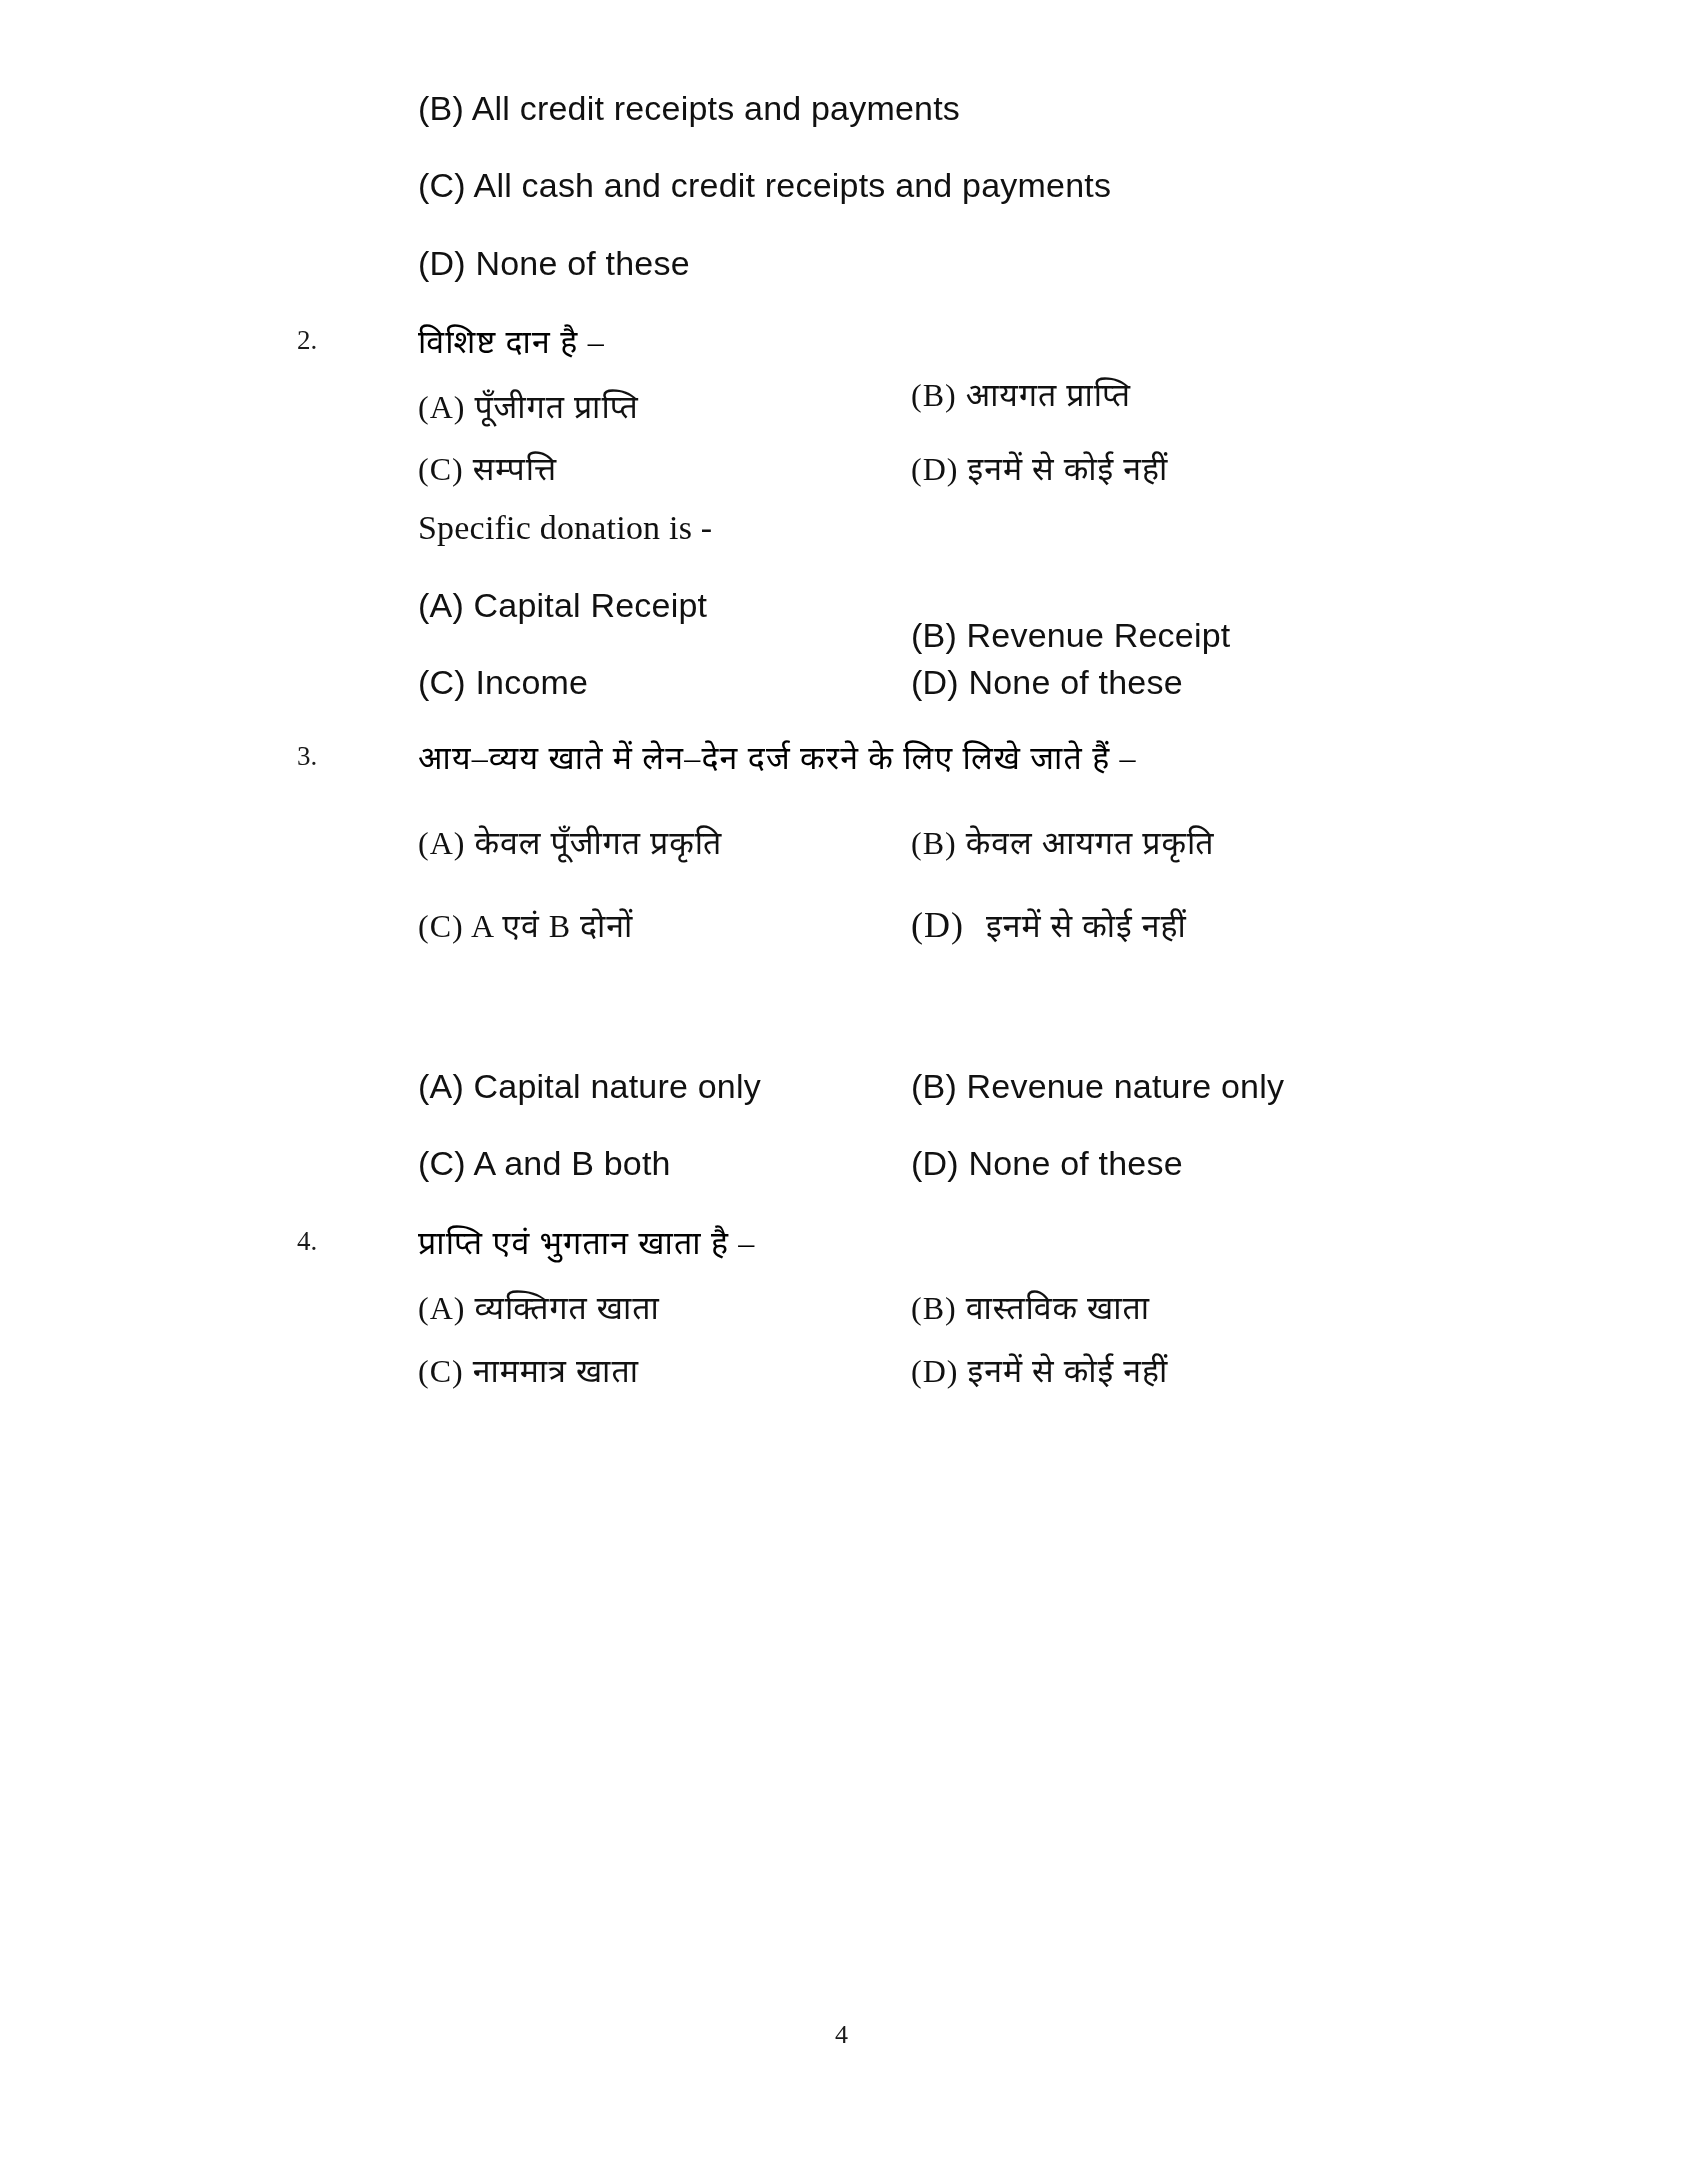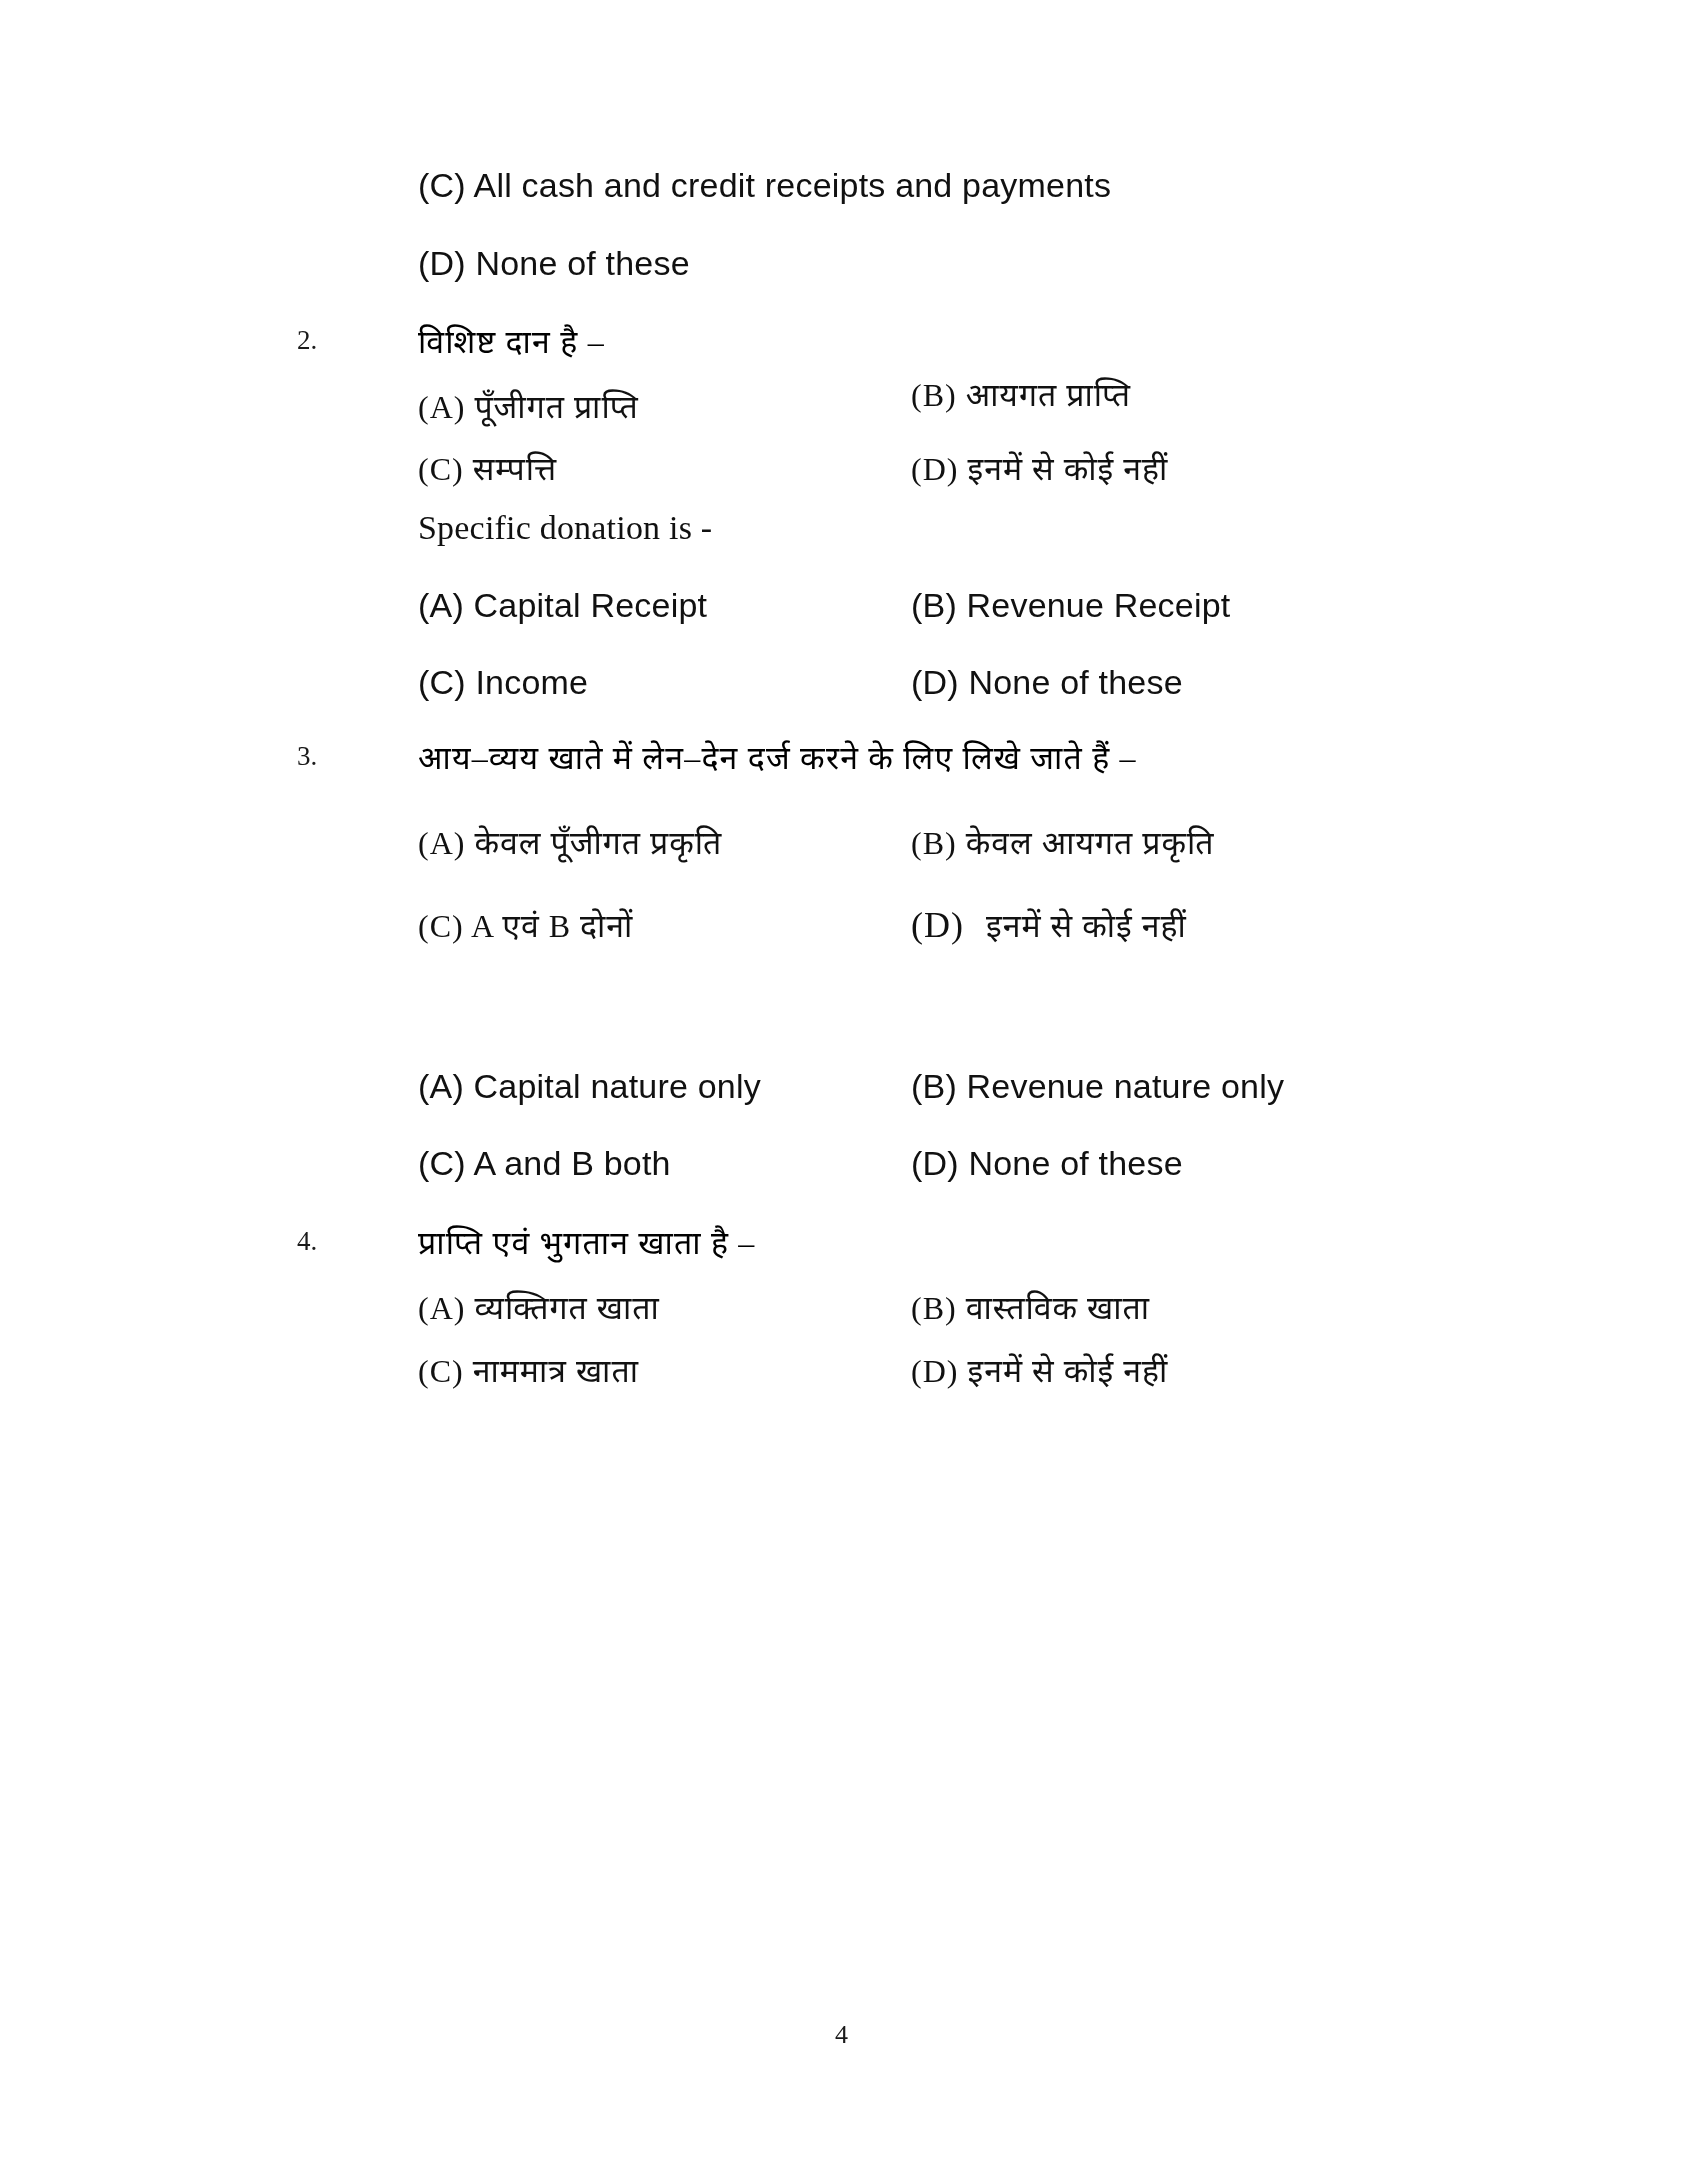--- a/index.html
+++ b/index.html
@@ -94,20 +94,24 @@
     font-size: 26px;
     font-family: "Liberation Serif", "DejaVu Serif", serif;
     color: #1a1a1a;
   }
 </style>
 </head>
 <body>
 
 <div class="page">
 
+  <div class="opt eng colA" style="top:89px">
+    <span class="mark">(B) </span>
+    <span>All credit receipts and payments</span>
+  </div>
 
   <div class="opt eng colA" style="top:166px">
     <span class="mark">(C) </span>
     <span>All cash and credit receipts and payments</span>
   </div>
 
   <div class="opt eng colA" style="top:244px">
     <span class="mark">(D) </span>
     <span>None of these</span>
   </div>
@@ -132,21 +136,21 @@
     <span class="mark">(D) </span>
     <span>इनमें से कोई नहीं</span>
   </div>
 
   <div class="stmt" style="top:509px">Specific donation is -</div>
 
   <div class="opt eng colA" style="top:586px">
     <span class="mark">(A) </span>
     <span>Capital Receipt</span>
   </div>
-  <div class="opt eng colB" style="top:586px">
+  <div class="opt eng colB" style="top:616px">
     <span class="mark">(B) </span>
     <span>Revenue Receipt</span>
   </div>
 
   <div class="opt eng colA" style="top:663px">
     <span class="mark">(C) </span>
     <span>Income</span>
   </div>
   <div class="opt eng colB" style="top:663px">
     <span class="mark">(D) </span>

